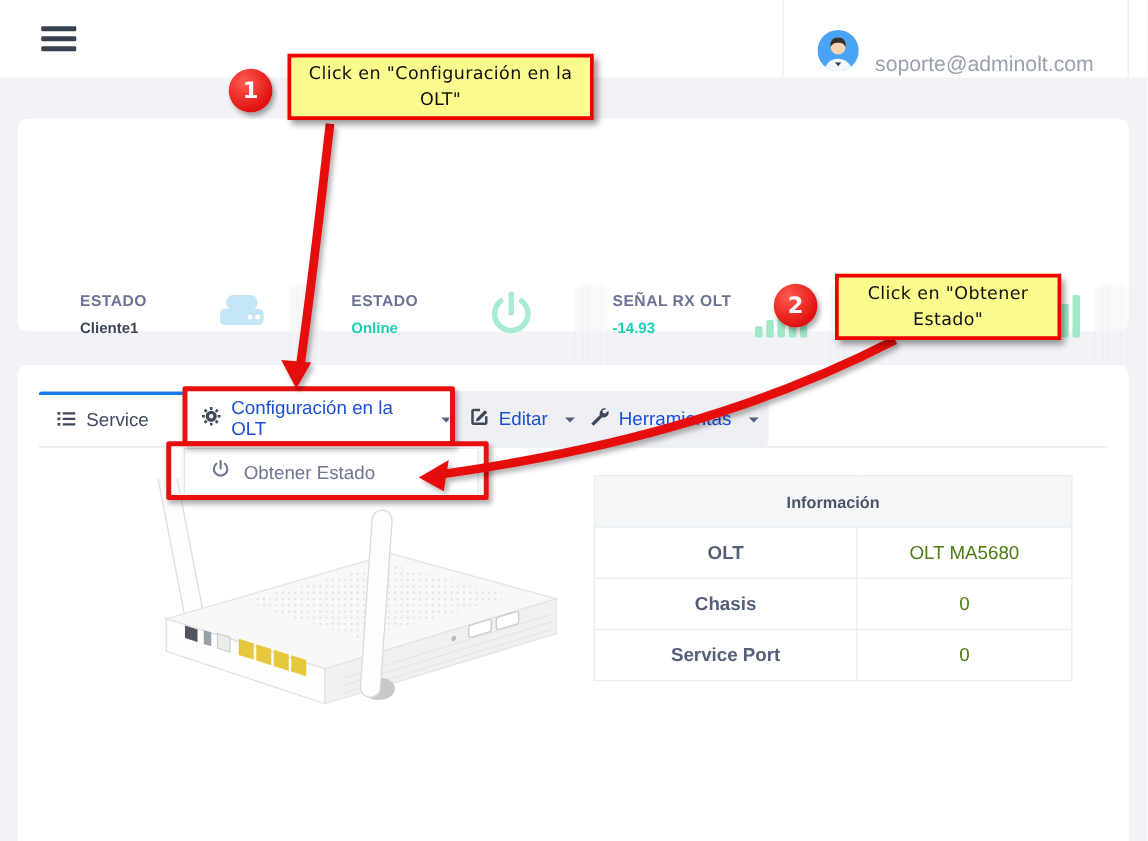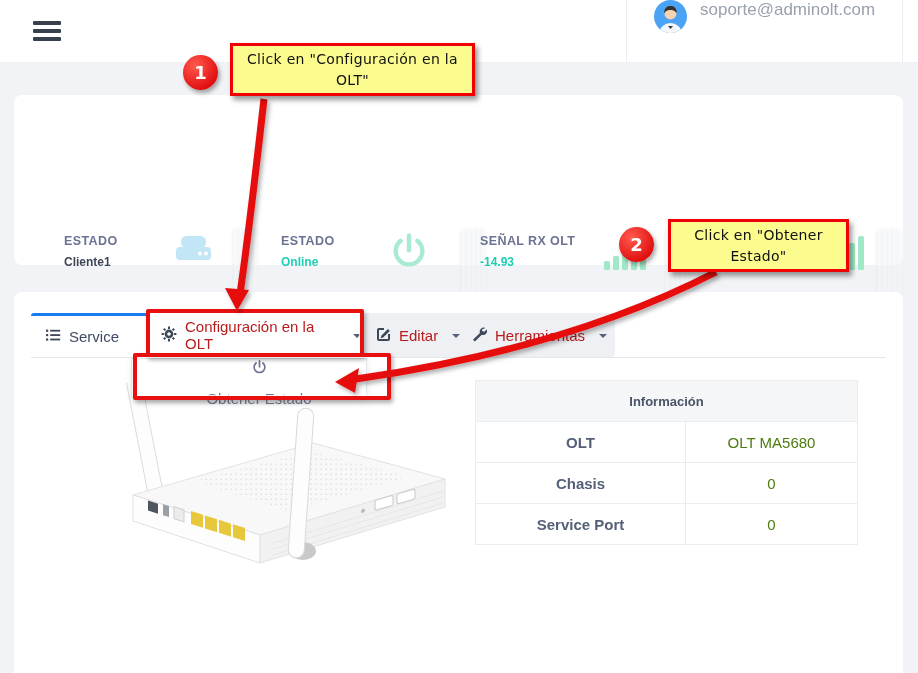--- a/index.html
+++ b/index.html
@@ -6,44 +6,44 @@
   body{
     width:918px;height:673px;position:relative;overflow:hidden;
     background:#f1f3f6;
     font-family:"Liberation Sans",sans-serif;
     -webkit-font-smoothing:antialiased;
   }
   
   .topbar{position:absolute;left:0;top:0;width:918px;height:62px;background:#fff;border-bottom:1px solid #edeff3;}
   .hamburger{position:absolute;left:33px;top:21px;width:28px;height:20px;display:flex;flex-direction:column;justify-content:space-between;cursor:pointer;}
   .hamburger span{display:block;height:4px;width:28px;background:#36404e;border-radius:1px;}
-  .userbox{position:absolute;left:626px;top:0;width:277px;height:62px;border-left:1px solid #eceef2;border-right:1px solid #eceef2;display:flex;align-items:flex-start;padding-left:27px;box-sizing:border-box;}
+  .userbox{position:absolute;left:626px;top:0;width:277px;height:62px;border-left:1px solid #eceef2;border-right:1px solid #eceef2;display:flex;align-items:flex-end;padding-left:27px;box-sizing:border-box;}
   .useremail{margin-left:13px;font-size:17px;color:#99a0ae;}
   
   .stats-card{position:absolute;left:14px;top:95px;width:889px;height:170px;background:#fff;border-radius:8px;}
   .stat{position:absolute;top:139px;}
   .stat-label{font-size:12.5px;font-weight:bold;color:#6c7293;letter-spacing:.4px;}
   .stat-value{margin-top:7px;font-size:12px;font-weight:bold;color:#3d4657;}
   .stat-value.teal{color:#1bcfb4;}
   .stat-icon{position:absolute;}
   .blurcol{position:absolute;top:133px;width:26px;height:92px;border-radius:4px;opacity:.55;filter:blur(1.2px);
     background:repeating-linear-gradient(90deg,#e7eaef 0 2px,#f7f8fa 2px 5px);}
   
   .main-card{position:absolute;left:14px;top:292px;width:889px;height:381px;background:#fff;border-radius:8px 8px 0 0;}
   .tabbar{position:absolute;left:31px;top:313px;height:44px;display:flex;background:#eef0f3;border-radius:4px;}
-  .tab{display:flex;align-items:center;gap:8px;height:44px;box-sizing:border-box;padding-left:14px;font-size:15px;color:#b91c1c;cursor:pointer;}
+  .tab{display:flex;align-items:center;gap:8px;height:44px;box-sizing:border-box;padding-left:14px;font-size:15px;color:#1d4ed8;cursor:pointer;}
   .tab svg{flex:0 0 auto;}
   .tab-detalles{width:116px;background:#fff;border-top:3px solid #1a7bf0;border-radius:3px 0 0 0;color:#3f4b63;}
   .tab-config{width:214px;background:#fff;}
   .tab-editar{width:96px;}
   .tab-herr{width:158px;}
   .caret{width:0;height:0;border-left:4px solid transparent;border-right:4px solid transparent;border-top:4.5px solid #55607a;margin-left:6px;margin-top:2px;}
   .tab-underline{position:absolute;left:31px;top:357px;width:855px;border-top:1px solid #e4e7eb;}
   
-  .dropdown-menu{position:absolute;left:131px;top:358px;width:236px;height:40px;background:#fff;border:1px solid #e3e7ec;box-shadow:0 3px 8px rgba(0,0,0,.08);display:flex;align-items:center;gap:10px;padding-left:20px;box-sizing:border-box;z-index:5;flex-direction:column;}
+  .dropdown-menu{position:absolute;left:147px;top:358px;width:236px;height:40px;background:#fff;border:1px solid #e3e7ec;box-shadow:0 3px 8px rgba(0,0,0,.08);display:flex;align-items:center;gap:10px;padding-left:20px;box-sizing:border-box;z-index:5;}
   .dropdown-item-text{font-size:15px;color:#6e7590;}
   
   .info-table{position:absolute;left:475px;top:380px;width:383px;border-collapse:collapse;z-index:2;}
   .info-table td,.info-table th{border:1px solid #e9edf0;text-align:center;vertical-align:middle;height:38px;}
   .info-table th{background:#f4f6f8;font-size:13px;color:#4a5466;font-weight:600;}
   .info-table td.lbl{width:207px;font-weight:bold;color:#545f78;font-size:15px;}
   .info-table td.val{color:#4d7c0f;font-size:15px;}
   .info-table td.val.multiline{font-size:12px;line-height:1.6;white-space:pre-line;height:54px;}
   
   .product{position:absolute;left:45px;top:383px;z-index:1;}
@@ -112,21 +112,21 @@
     <div class="stat-label">ESTADO</div>
     <div class="stat-value teal">Online</div>
   </div>
   <span class="stat-icon" style="left:374px;top:136px">
     <svg width="42" height="42" viewBox="0 0 24 24" fill="none" stroke="#a9ead2" stroke-width="2.5" stroke-linecap="round">
       <path d="M12 2.5 v8.5"></path>
         <path d="M7.2 5.6 a7.6 7.6 0 1 0 9.6 0"></path>
     </svg>
   </span>
 
-  <div class="stat" style="left:466px">
+  <div class="stat" style="left:476px">
     <div class="stat-label">SEÑAL RX OLT</div>
     <div class="stat-value teal">-14.93</div>
   </div>
   <span class="stat-icon" style="left:590px;top:139px">
     <svg width="42" height="38" viewBox="0 0 42 38">
       <g fill="#9fe9c8">
         <rect x="0" y="27" width="6" height="9" rx="1.5"></rect>
         <rect x="9" y="22" width="6" height="14" rx="1.5"></rect>
         <rect x="18" y="16" width="6" height="20" rx="1.5"></rect>
         <rect x="27" y="9" width="6" height="27" rx="1.5"></rect>

